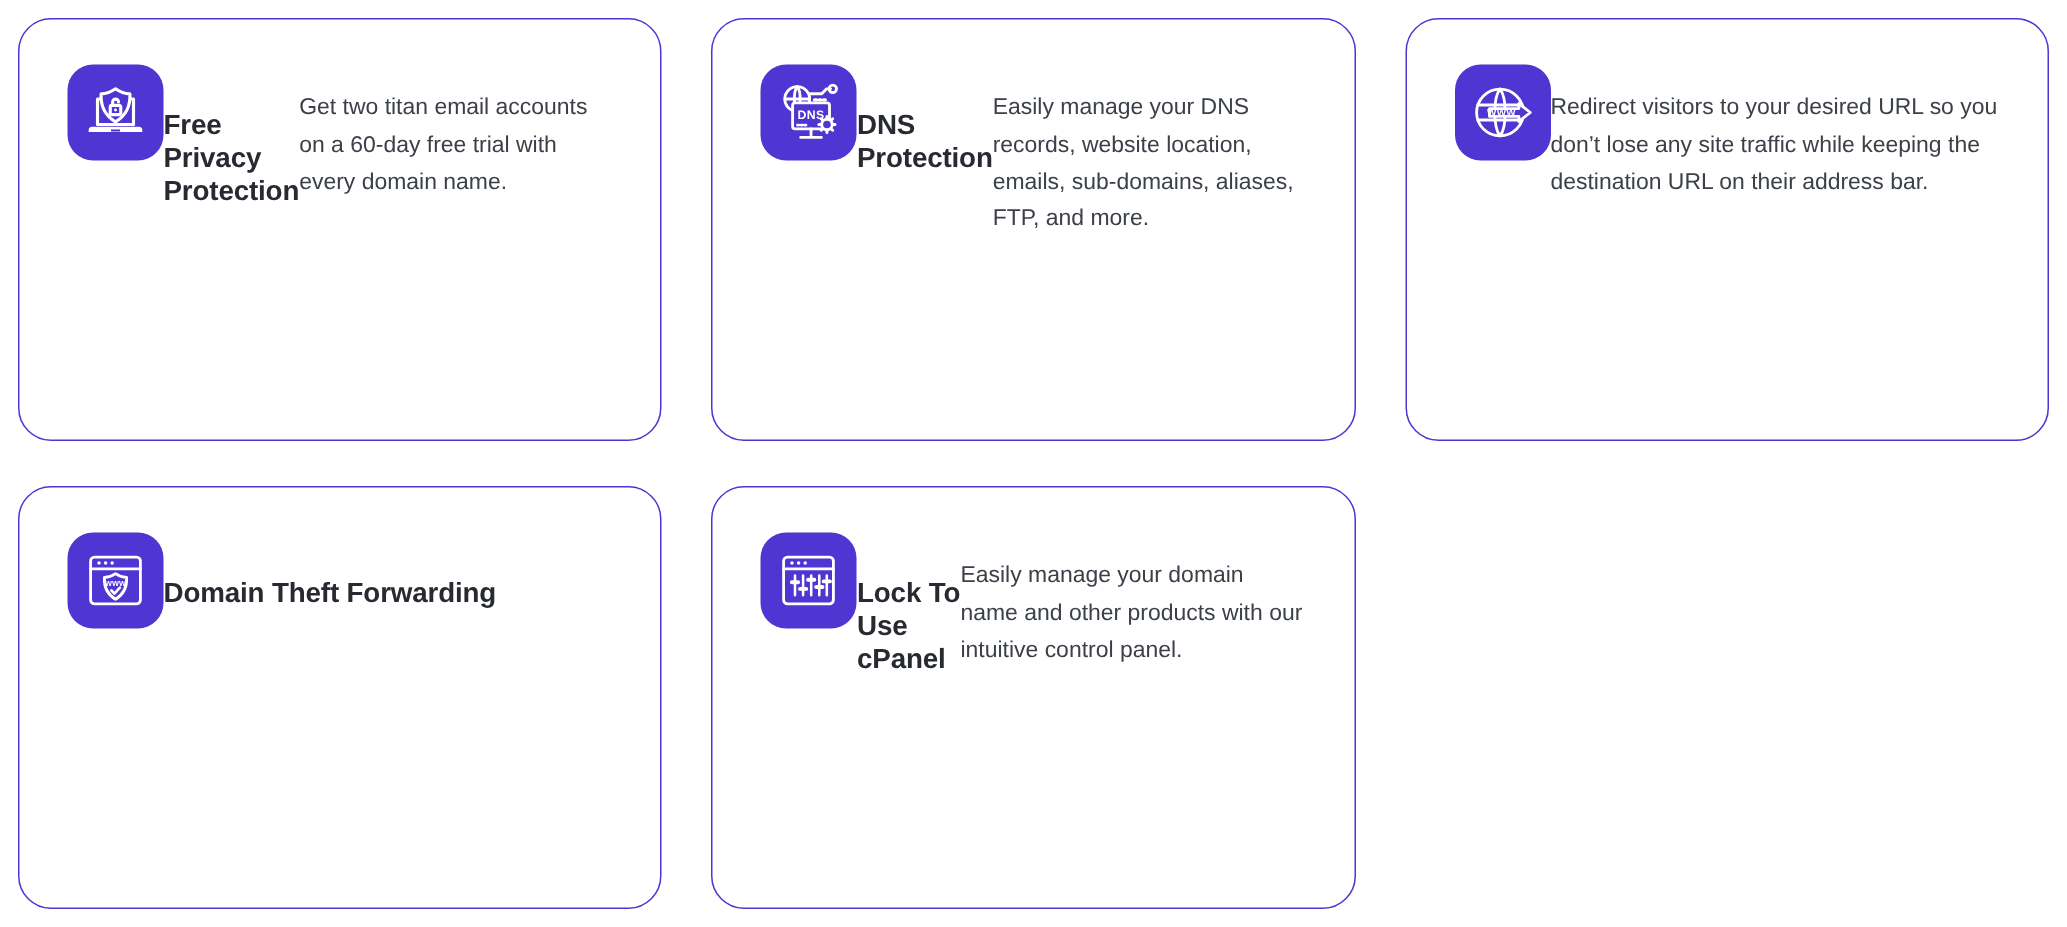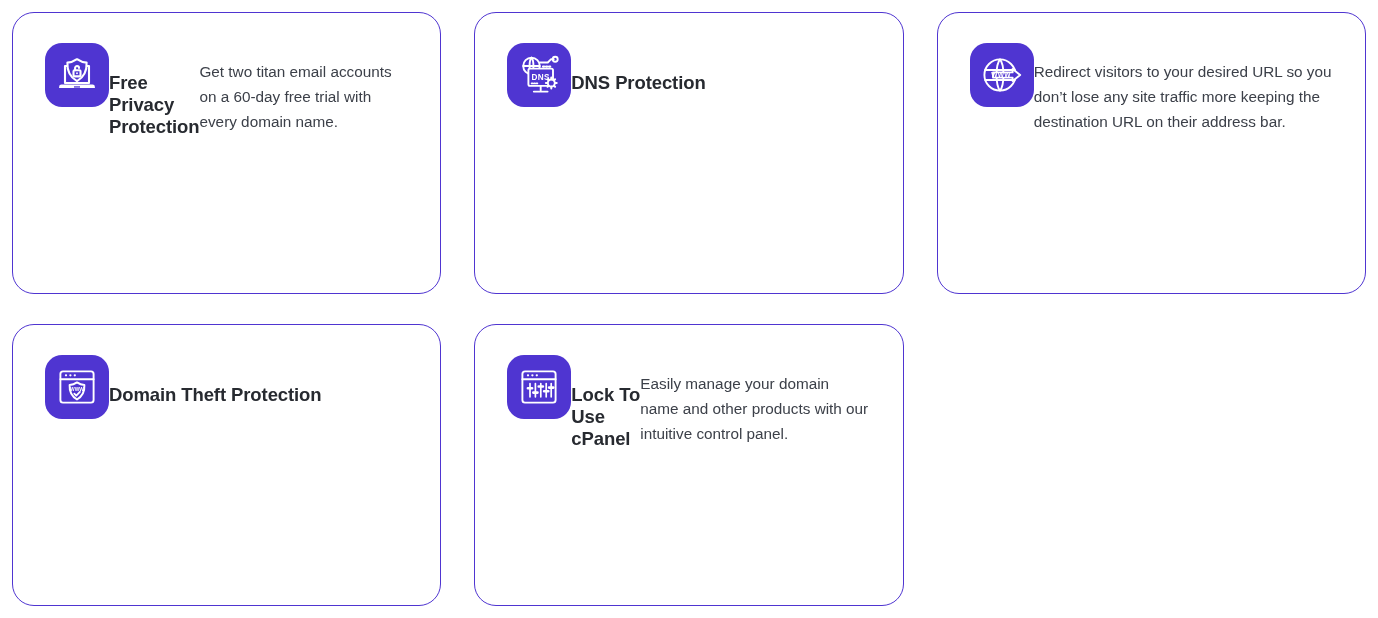--- a/index.html
+++ b/index.html
@@ -111,49 +111,50 @@
         <path d="M27 14.6 h1.2 M30 14.6 h1.2 M33 14.6 h1.2" stroke-width="2.2"></path>
         <rect x="12.4" y="16.6" width="24.6" height="17.3" rx="1.6" fill="#4F35D1"></rect>
         <path d="M24.7 33.9 v4.4 M17.8 39.6 h13.8"></path>
         <text x="24.7" y="27.6" font-family="Liberation Sans, sans-serif" font-size="8.2" font-weight="bold" fill="#ffffff" stroke="none" text-anchor="middle" letter-spacing="0.3">DNS</text>
         <path d="M15.6 31.4 h1 M18 31.4 h1 M20.4 31.4 h1" stroke-width="1.7"></path>
         <circle cx="35.3" cy="31" r="3.5" fill="#4F35D1"></circle>
         <path d="M35.3 25.6 v1.6 M35.3 34.8 v1.6 M29.9 31 h1.6 M39.1 31 h1.6 M31.5 27.2 l1.1 1.1 M38 33.7 l1.1 1.1 M39.1 27.2 l-1.1 1.1 M32.6 33.7 l-1.1 1.1" stroke-width="2"></path>
       </svg>
     </div>
     <h3 class="card-title">DNS Protection</h3>
+    <p class="card-desc">Easily manage your DNS records, website location, emails, sub-domains, aliases, FTP, and more.</p>
   </div>
 
   <div class="feature-card card-3">
     <div class="icon-tile">
       <svg width="44" height="44" viewBox="0 0 44 44" fill="none" stroke="#ffffff" stroke-width="1.9" stroke-linecap="round" stroke-linejoin="round">
         <circle cx="20" cy="22" r="15.6"></circle>
         <path d="M5.2 17 h29.6 M5.2 27 h29.6"></path>
         <path d="M20 6.4 c4.6 5.6 4.6 25.6 0 31.2 M20 6.4 c-4.6 5.6 -4.6 25.6 0 31.2"></path>
         <path d="M13 19.4 h19.6 l0 -3.4 l7.6 6 l-7.6 6 l0 -3.4 h-19.6 z" fill="#4F35D1"></path>
         <text x="21" y="24.3" font-family="Liberation Sans, sans-serif" font-size="6.6" font-weight="bold" fill="#ffffff" stroke="none" text-anchor="middle" letter-spacing="0.2">WWW</text>
       </svg>
     </div>
-    <p class="card-desc">Redirect visitors to your desired URL so you don’t lose any site traffic more keeping the destination URL on their address bar.</p>
+    <p class="card-desc">Redirect visitors to your desired URL so you don’t lose any site traffic while keeping the destination URL on their address bar.</p>
   </div>
 
   <div class="feature-card card-4">
     <div class="icon-tile">
       <svg width="44" height="44" viewBox="0 0 44 44" fill="none" stroke="#ffffff" stroke-width="1.9" stroke-linecap="round" stroke-linejoin="round">
         <rect x="5.4" y="6.4" width="33.2" height="31.2" rx="2.6"></rect>
         <path d="M5.4 14.2 h33.2"></path>
         <circle cx="11" cy="10.3" r="1.15" fill="#ffffff" stroke="none"></circle>
         <circle cx="15.4" cy="10.3" r="1.15" fill="#ffffff" stroke="none"></circle>
         <circle cx="19.8" cy="10.3" r="1.15" fill="#ffffff" stroke="none"></circle>
         <path d="M22 17.4 c2.8 1.9 5.1 2.5 7.4 2.6 c0.3 5.1 -0.9 10.6 -7.4 14.5 c-6.5 -3.9 -7.7 -9.4 -7.4 -14.5 c2.3 -0.1 4.6 -0.7 7.4 -2.6 z"></path>
         <text x="22" y="25.6" font-family="Liberation Sans, sans-serif" font-size="4.9" font-weight="bold" fill="#ffffff" stroke="none" text-anchor="middle" letter-spacing="0.1">WWW</text>
         <path d="M19.3 28.7 l2 2 l3.6 -3.9" stroke-width="1.8"></path>
       </svg>
     </div>
-    <h3 class="card-title">Domain Theft Protection</h3>
+    <h3 class="card-title">Domain Theft Forwarding</h3>
   </div>
 
   <div class="feature-card card-5">
     <div class="icon-tile">
       <svg width="44" height="44" viewBox="0 0 44 44" fill="none" stroke="#ffffff" stroke-width="1.9" stroke-linecap="round" stroke-linejoin="round">
         <rect x="5.4" y="6.4" width="33.2" height="31.2" rx="2.6"></rect>
         <path d="M5.4 14.2 h33.2"></path>
         <circle cx="11" cy="10.3" r="1.15" fill="#ffffff" stroke="none"></circle>
         <circle cx="15.4" cy="10.3" r="1.15" fill="#ffffff" stroke="none"></circle>
         <circle cx="19.8" cy="10.3" r="1.15" fill="#ffffff" stroke="none"></circle>

